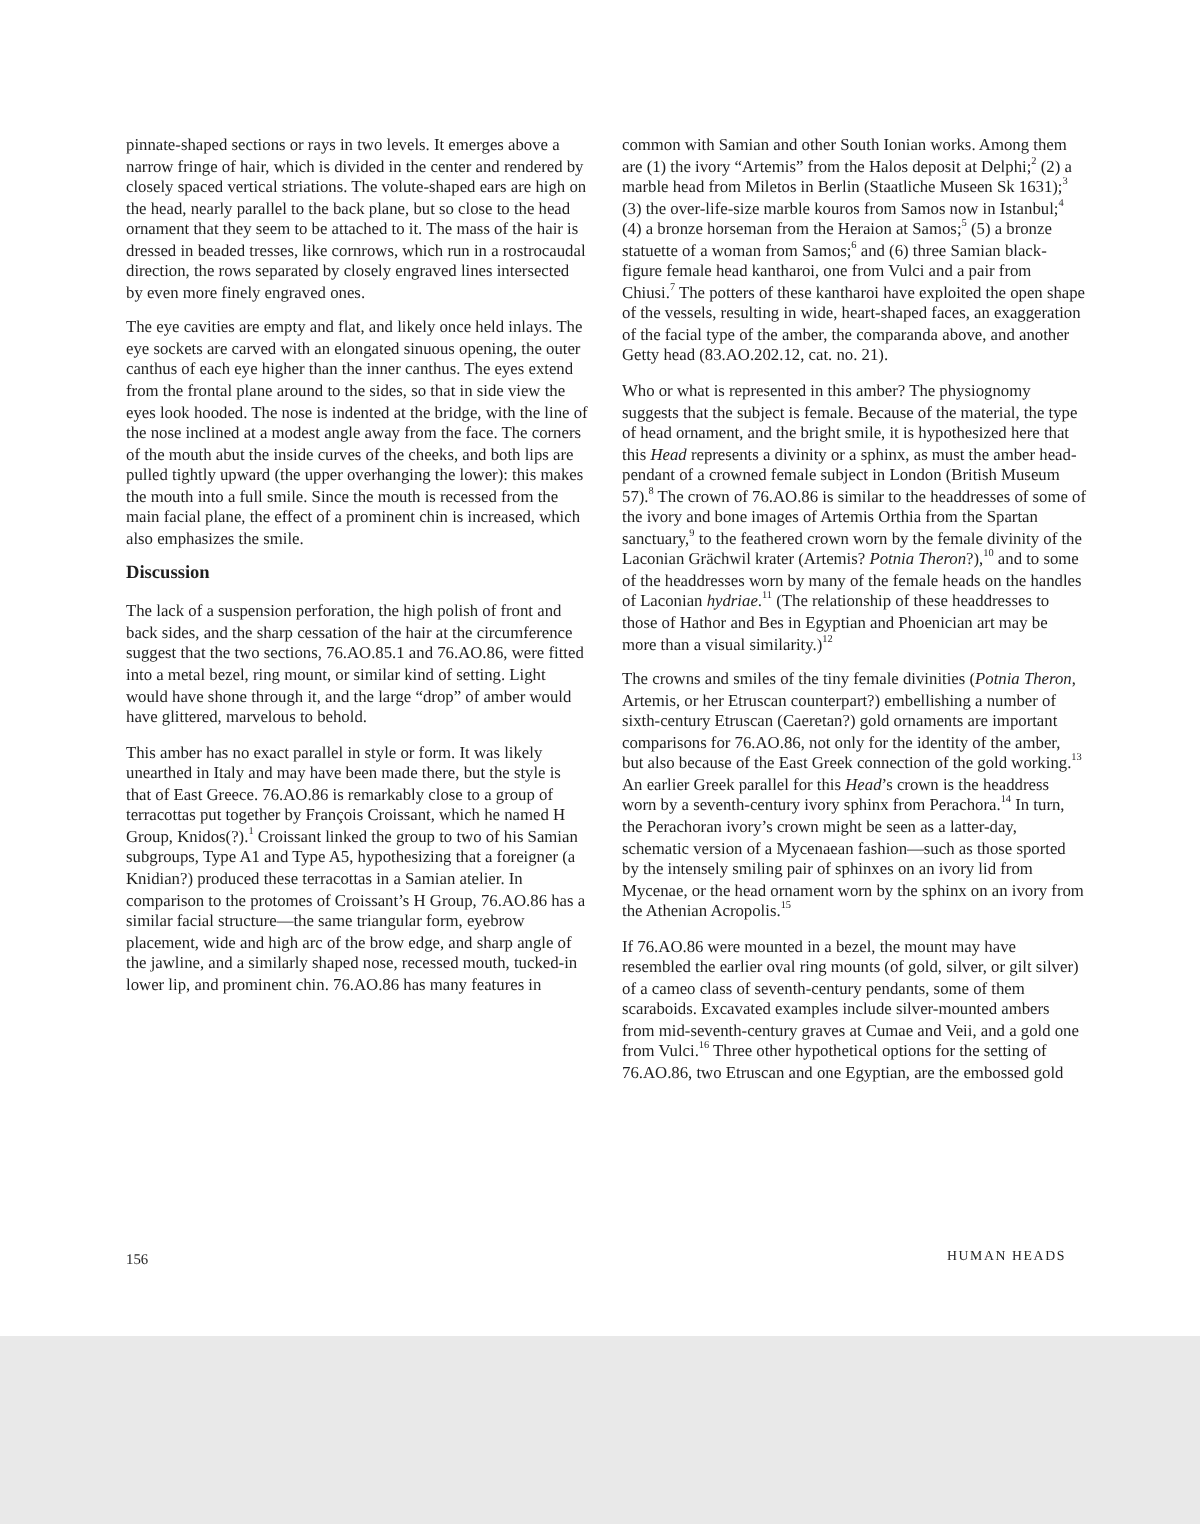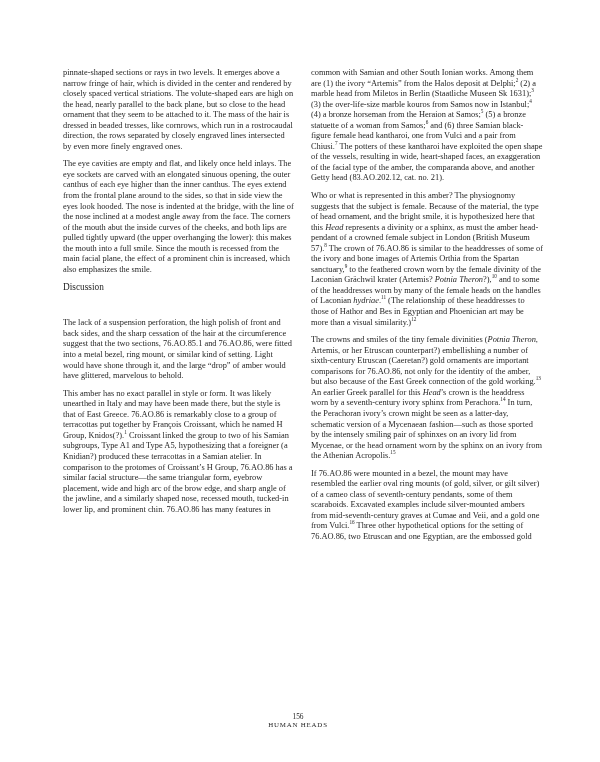--- a/index.html
+++ b/index.html
@@ -4,52 +4,51 @@
 <style>
   :root { --ink:#1f1f1f; --paper:#ffffff; }
   html,body { margin:0; padding:0; }
   body {
     width:600px; height:762px;
     background:#e9e9e9;
     font-family:"Liberation Serif","DejaVu Serif",serif;
   }
   .page {
     position:relative;
-    width:600px; height:762px;
+    width:600px; height:668px;
     background:var(--paper);
     box-sizing:border-box;
     padding:68px 57px 0 63px;
     overflow:hidden;
   }
   .columns { display:flex; gap:16px; }
   .col {
     flex:1 1 0;
     font-size:8.4px;
     line-height:10.55px;
     color:var(--ink);
     text-align:left;
   }
   .col p { margin:0 0 7px 0; }
   .col h2 {
     font-size:9.3px;
     line-height:11px;
-    font-weight:400;
-    margin:5px 0 25px 0;
+    font-weight:700;
+    margin:5px 0 8px 0;
     color:var(--ink);
   }
   .col sup { font-size:0.62em; vertical-align:super; line-height:0; }
   .col i { }
   .footer {
     position:absolute;
     left:63px; right:67px; bottom:34px;
     display:flex;
     justify-content:space-between;
-    align-items:center;
+    align-items:flex-start;
     color:var(--ink);
-    flex-direction:column;
   }
   .pagenum { font-size:7.4px; }
   .running-head { font-size:6.9px; letter-spacing:0.8px; }
 </style>
 </head>
 <body>
 
 <div class="page">
   <main class="columns">
     <section class="col">

